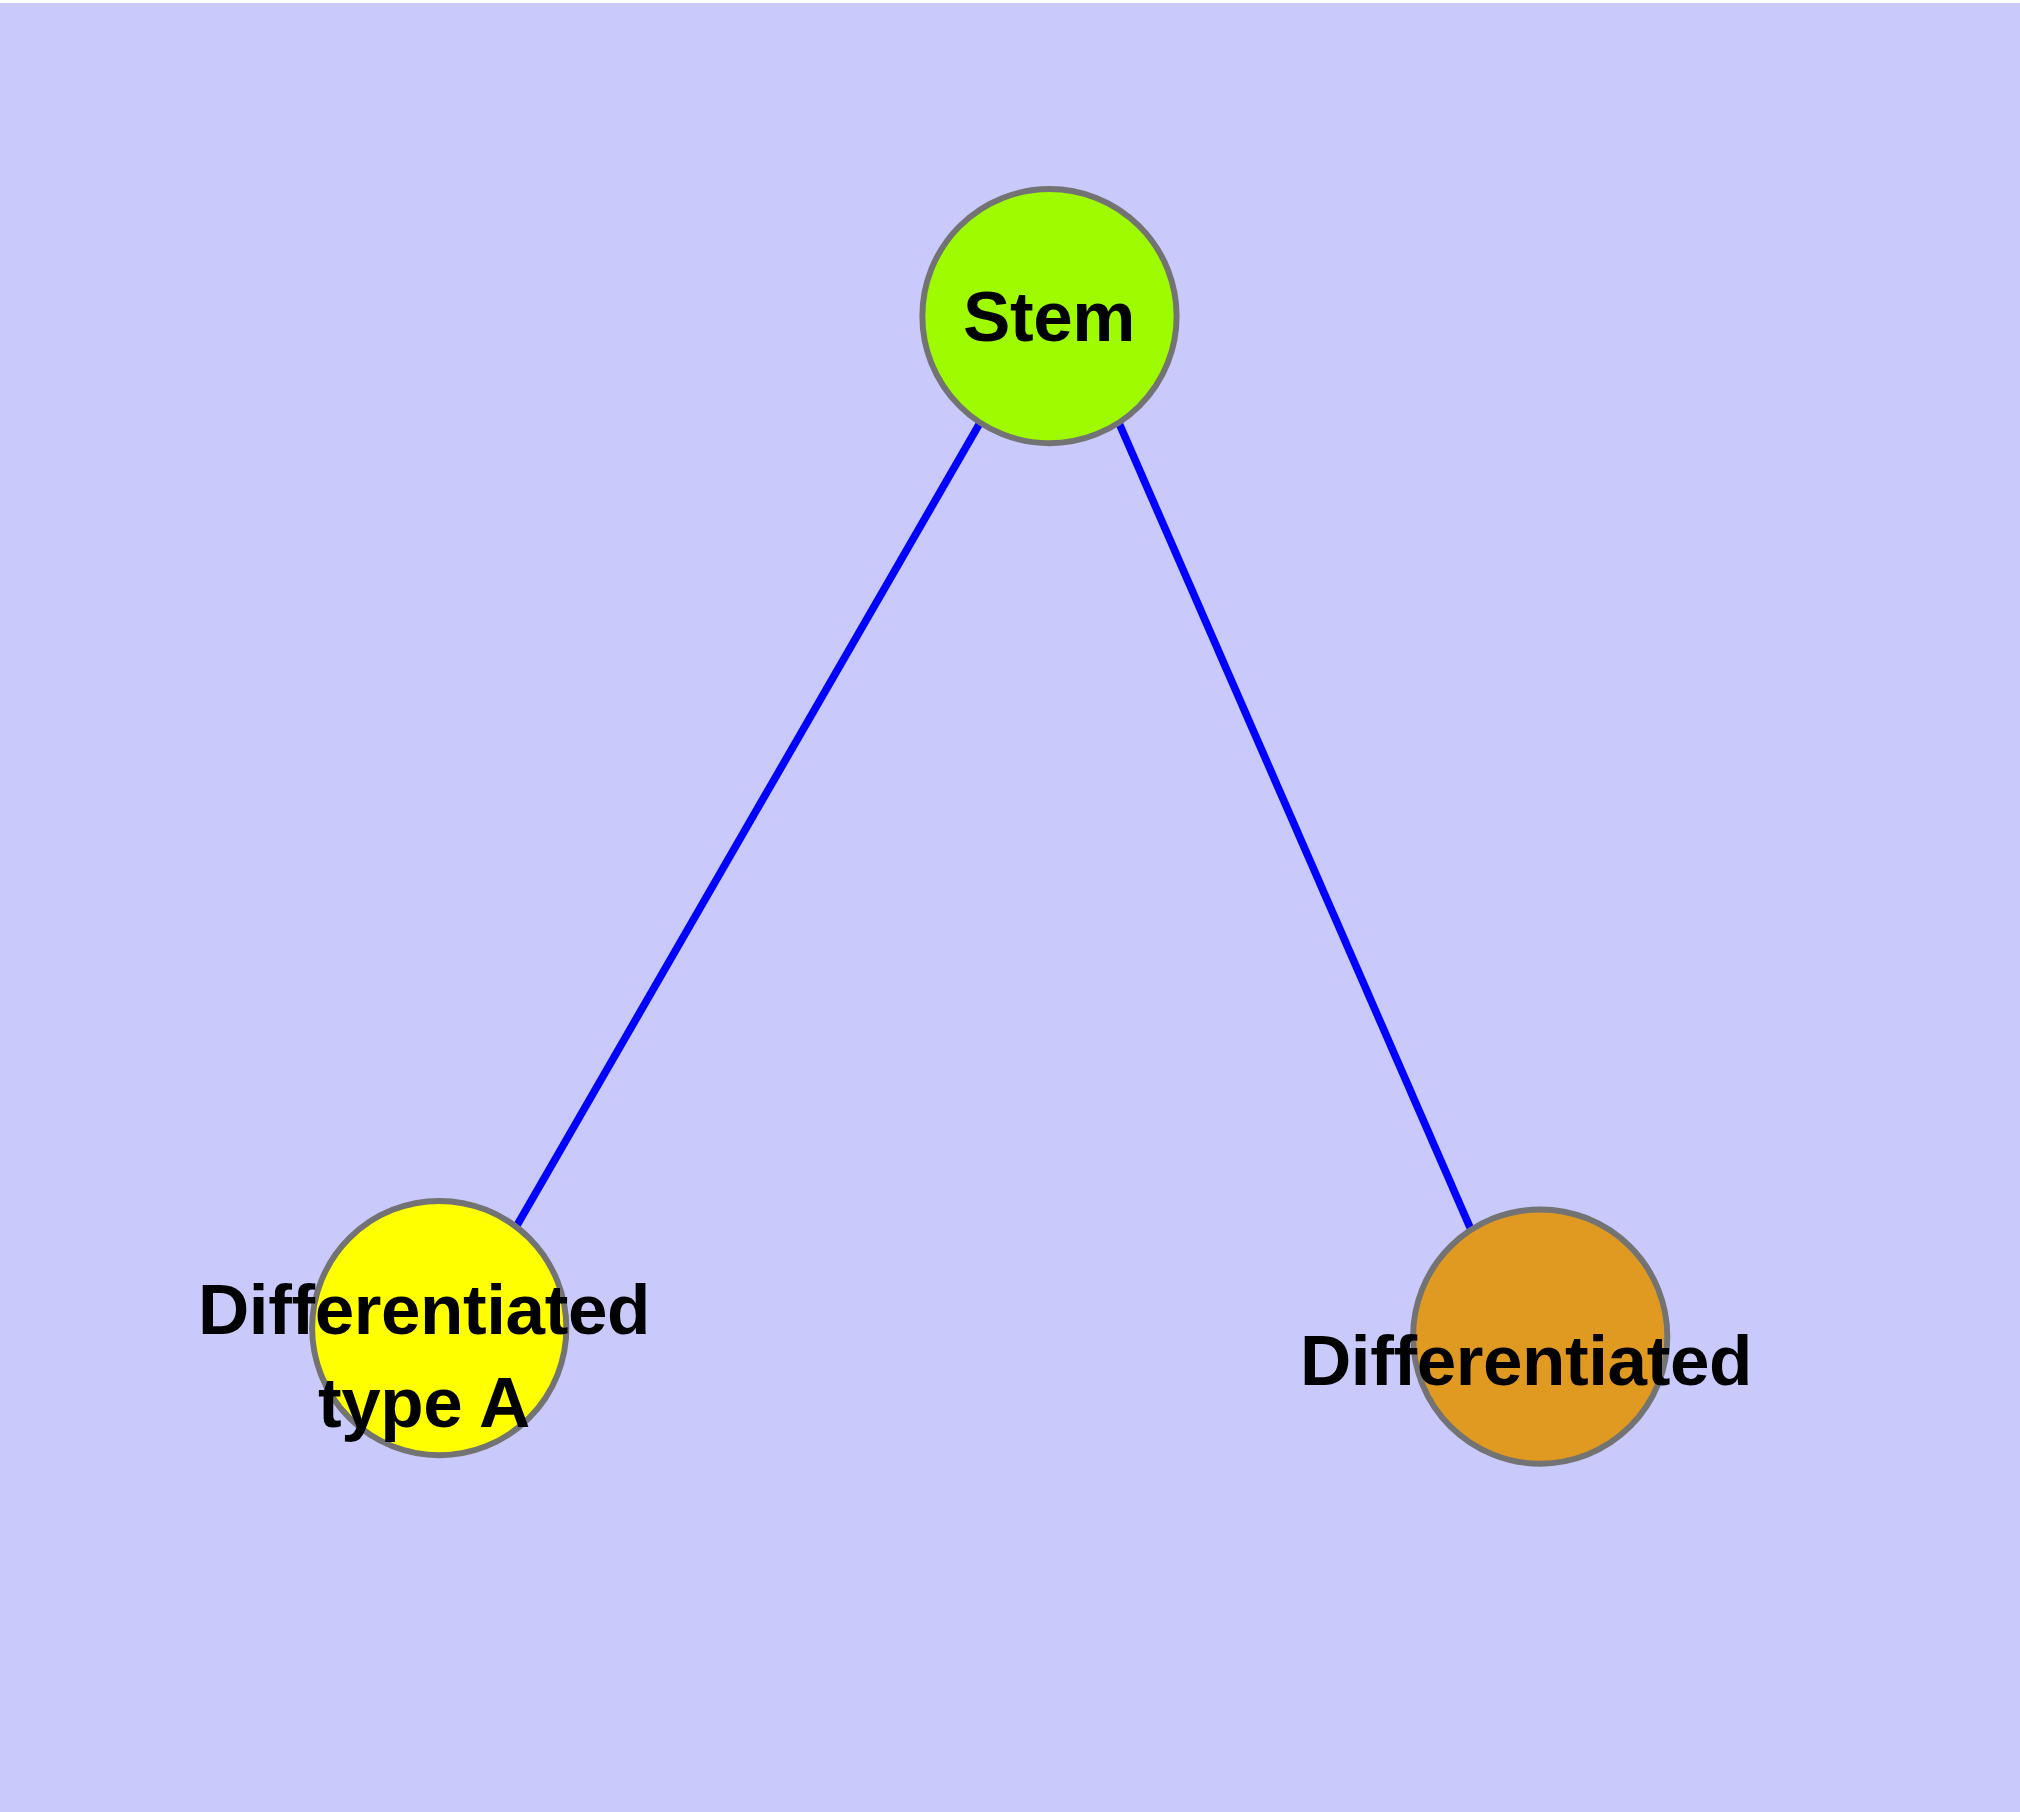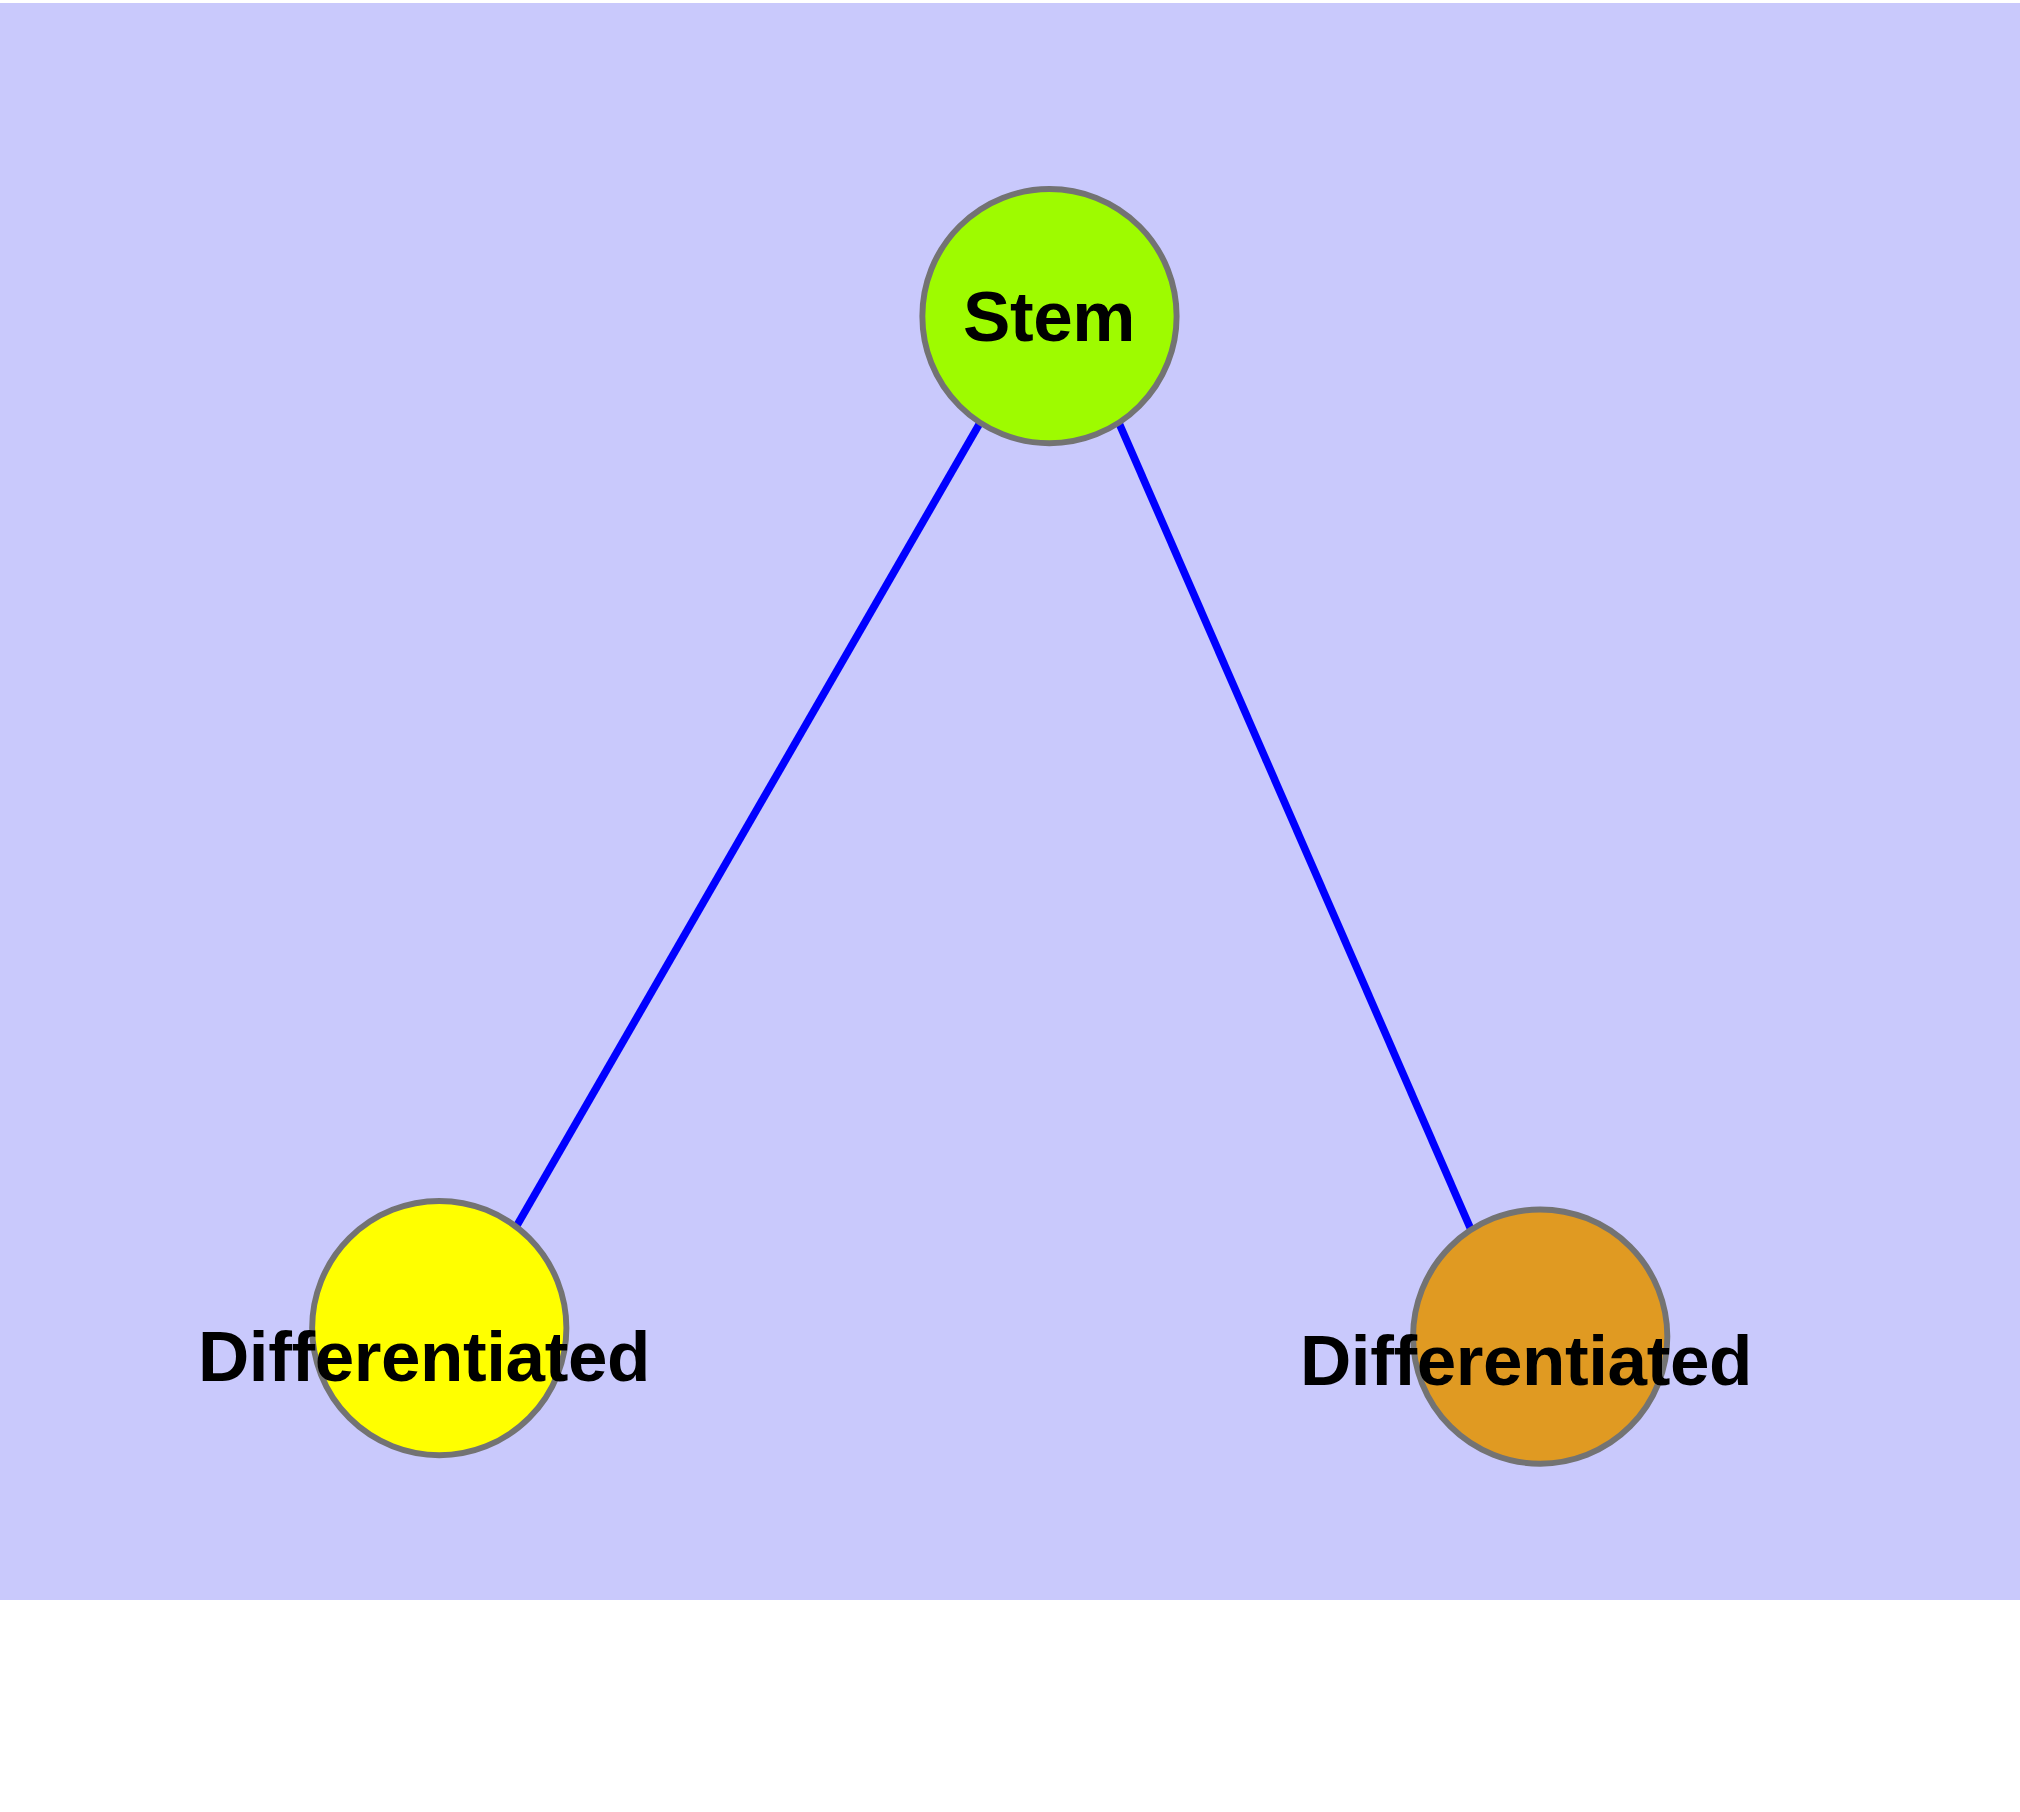--- a/index.html
+++ b/index.html
@@ -44,21 +44,21 @@
     pointer-events: none;
     transform: translate(-50%, -50%);
   }
   .node-label span {
     display: block;
   }
 </style>
 </head>
 <body>
 
-<div id="canvas" style="width: 2021px; height: 1600px; background: rgb(201, 201, 252);">
+<div id="canvas" style="width: 2021px; height: 1812px; background: rgb(201, 201, 252);">
 
   <div id="top-strip"></div>
 
   <svg id="graph-svg" viewBox="0 0 2384 2138" style="width: 2021px; height: 1812px;">
     <g id="edges-layer">
       <line id="edge-0" x1="1156" y1="499" x2="609" y2="1447" stroke="#0000ff" stroke-width="9" stroke-linecap="butt"></line>
       <line id="edge-1" x1="1320" y1="499" x2="1735" y2="1450" stroke="#0000ff" stroke-width="9" stroke-linecap="butt"></line>
     </g>
     <g id="nodes-layer">
       <circle id="node-0" cx="1238" cy="373" r="150" fill="#9efb00" stroke="#737373" stroke-width="7"></circle>
@@ -66,20 +66,21 @@
       <circle id="node-2" cx="1817" cy="1577" r="150" fill="#e09a22" stroke="#737373" stroke-width="7"></circle>
     </g>
   </svg>
 
   <div class="node-label" id="label-0" style="left: 1049px; top: 316px; color: rgb(0, 0, 0);">
     <span>Stem</span>
   </div>
 
   <div class="node-label" id="label-1" style="left: 424px; top: 1356px; color: rgb(0, 0, 0);">
     <span>Differentiated</span>
+    <span>type A</span>
   </div>
 
   <div class="node-label" id="label-2" style="left: 1526px; top: 1360px; color: rgb(0, 0, 0);">
     <span>Differentiated</span>
   </div>
 
 </div>
 
 
 </body></html>

